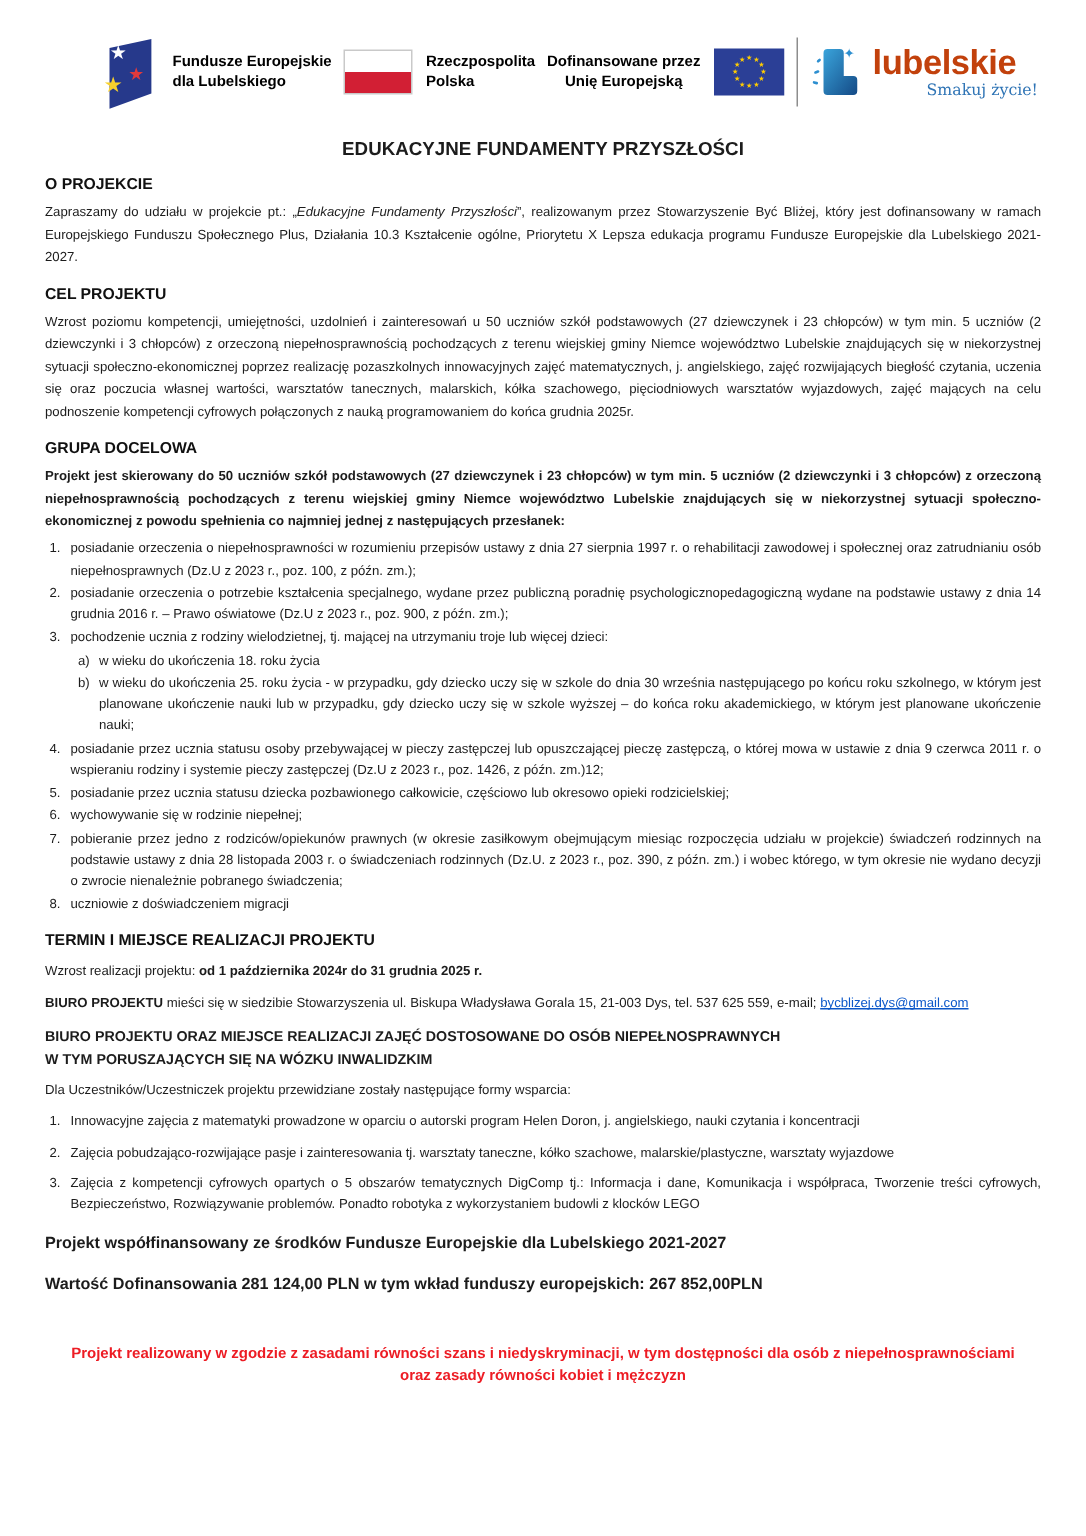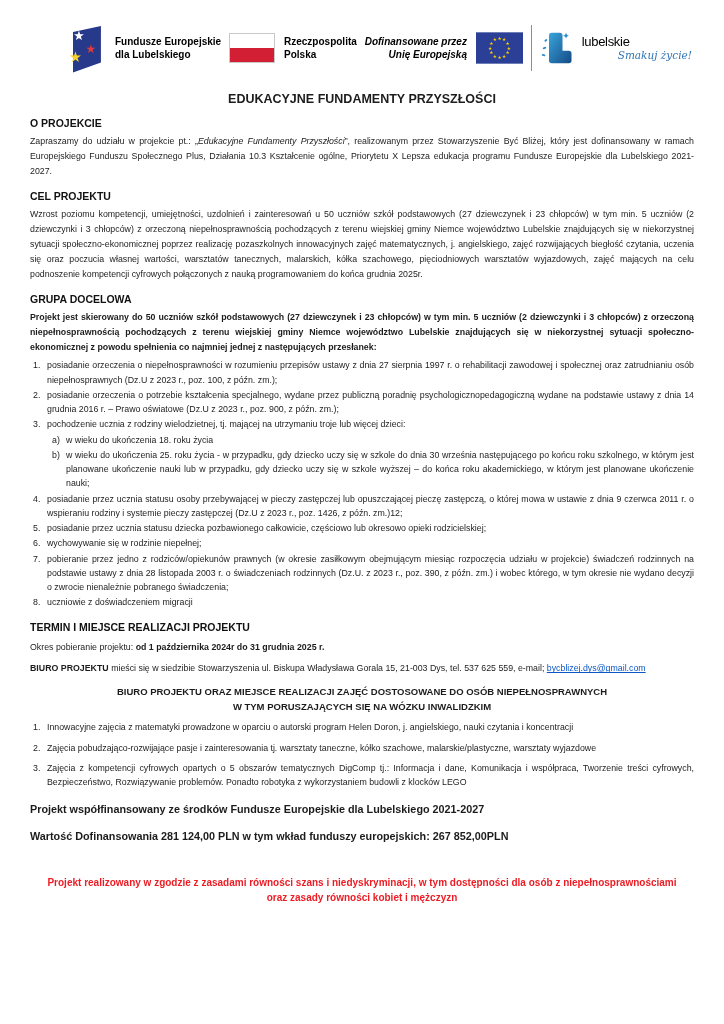--- a/index.html
+++ b/index.html
@@ -5,42 +5,42 @@
   html,body{margin:0;padding:0;background:#e8e8e8;}
   .page{
     width:724px;height:1024px;margin:0 auto;background:#ffffff;
     font-family:"Liberation Sans",sans-serif;color:#1c1c1c;
     padding:20px 30px 0;box-sizing:border-box;overflow:hidden;position:relative;
   }
   
   .logos{display:flex;align-items:center;justify-content:space-between;height:56px;padding:0 2px 0 32px;}
   .logo{display:flex;align-items:center;gap:9px;}
   .logo-text{font-size:10px;font-weight:bold;line-height:1.3;color:#000;}
-  .logo-text.right{text-align:right;font-style:italic;}
+  .logo-text.right{text-align:center;}
   .pl-flag{width:46px;height:30px;border:1px solid #c9c9c9;box-sizing:border-box;display:flex;flex-direction:column;}
   .pl-flag .w{flex:1;background:#fff;}
   .pl-flag .r{flex:1;background:#d21f34;}
   .vdivider{width:1px;height:46px;background:#8d8d8d;}
   .lub{display:flex;align-items:center;gap:6px;}
   .lub-texts{display:flex;flex-direction:column;line-height:1;}
-  .lub-word{font-size:13px;font-weight:normal;color:#000000;letter-spacing:-.3px;}
-  .lub-tag{font-size:10.5px;font-style:italic;color:#2f74b5;font-family:"DejaVu Serif",serif;margin-top:2px;margin-left:36px;}
+  .lub-word{font-size:23px;font-weight:bold;color:#c2410c;letter-spacing:-.3px;}
+  .lub-tag{font-size:10.5px;color:#2f74b5;font-family:"DejaVu Serif",serif;margin-top:2px;margin-left:36px;}
   
   .doc-title{text-align:center;font-weight:bold;font-size:12.5px;margin:16px 0 0;}
   h2.sec{font-size:10.5px;font-weight:bold;margin:11px 0 0;color:#111;}
   .para{font-size:8.8px;line-height:1.7;text-align:justify;margin:5px 0 0;}
   .para.bold{font-weight:bold;}
   .list{margin-top:4px;font-size:8.8px;line-height:1.62;}
   .row{display:flex;margin-top:1px;}
   .row .mk{flex:0 0 17px;padding-left:3px;box-sizing:border-box;}
   .row .tx{flex:1;text-align:justify;}
   .row.sub{margin-left:19px;}
   .list.support .row{margin-top:6px;}
   .term-line{font-size:8.8px;margin:8px 0 0;line-height:1.55;}
-  .center-bold{text-align:center;font-weight:bold;font-size:9.5px;margin-top:9px;line-height:1.55;}
+  .center-bold{text-align:left;font-weight:bold;font-size:9.5px;margin-top:9px;line-height:1.55;}
   .email{color:#0b57c9;text-decoration:underline;cursor:pointer;}
   .big{font-size:10.8px;font-weight:bold;margin:13px 0 0;line-height:1.3;}
   .red-note{margin-top:32px;color:#ed1c24;font-weight:bold;font-size:10px;text-align:center;line-height:1.5;padding:0 14px;}
   em{font-style:italic;}
 </style>
 </head>
 <body>
 
 <div class="page">
 
@@ -163,27 +163,28 @@
         <span class="mk">7.</span>
         <span class="tx">pobieranie przez jedno z rodziców/opiekunów prawnych (w okresie zasiłkowym obejmującym miesiąc rozpoczęcia udziału w projekcie) świadczeń rodzinnych na podstawie ustawy z dnia 28 listopada 2003 r. o świadczeniach rodzinnych (Dz.U. z 2023 r., poz. 390, z późn. zm.) i wobec którego, w tym okresie nie wydano decyzji o zwrocie nienależnie pobranego świadczenia;</span>
       </div>
     <div class="row">
         <span class="mk">8.</span>
         <span class="tx">uczniowie z doświadczeniem migracji</span>
       </div>
   </div>
 
   <h2 class="sec">TERMIN I MIEJSCE REALIZACJI PROJEKTU</h2>
-  <p class="term-line"><span>Okres pobieranie projektu: </span><strong>od 1 października 2024r do 31 grudnia 2025 r.</strong></p>
+  <p class="term-line"><span>Wzrost realizacji projektu: </span><strong>od 1 października 2024r do 31 grudnia 2025 r.</strong></p>
   <p class="term-line"><strong>BIURO PROJEKTU</strong><span> mieści się w siedzibie Stowarzyszenia ul. Biskupa Władysława Gorala 15, 21-003 Dys, tel. 537 625 559, e-mail; </span><a class="email">bycblizej.dys@gmail.com</a></p>
   <div class="center-bold">
     <div>BIURO PROJEKTU ORAZ MIEJSCE REALIZACJI ZAJĘĆ DOSTOSOWANE DO OSÓB NIEPEŁNOSPRAWNYCH</div>
     <div>W TYM PORUSZAJĄCYCH SIĘ NA WÓZKU INWALIDZKIM</div>
   </div>
 
+  <p class="para">Dla Uczestników/Uczestniczek projektu przewidziane zostały następujące formy wsparcia:</p>
   <div class="list support">
     <div class="row">
         <span class="mk">1.</span>
         <span class="tx">Innowacyjne zajęcia z matematyki prowadzone w oparciu o autorski program Helen Doron, j. angielskiego, nauki czytania i koncentracji</span>
       </div>
     <div class="row">
         <span class="mk">2.</span>
         <span class="tx">Zajęcia pobudzająco-rozwijające pasje i zainteresowania tj. warsztaty taneczne, kółko szachowe, malarskie/plastyczne, warsztaty wyjazdowe</span>
       </div>
     <div class="row">

